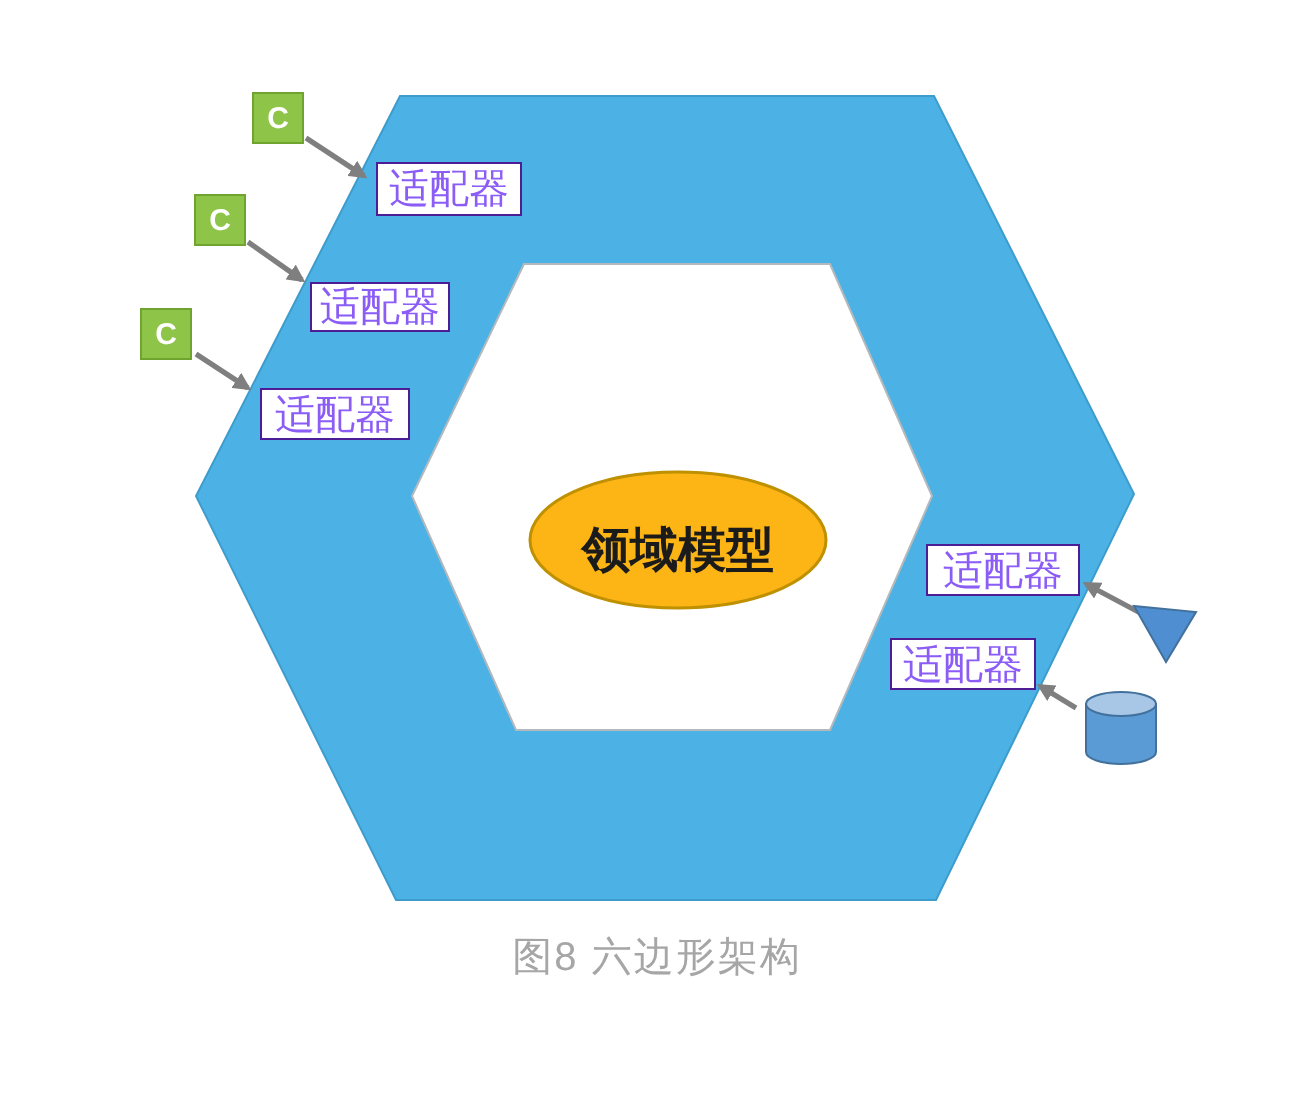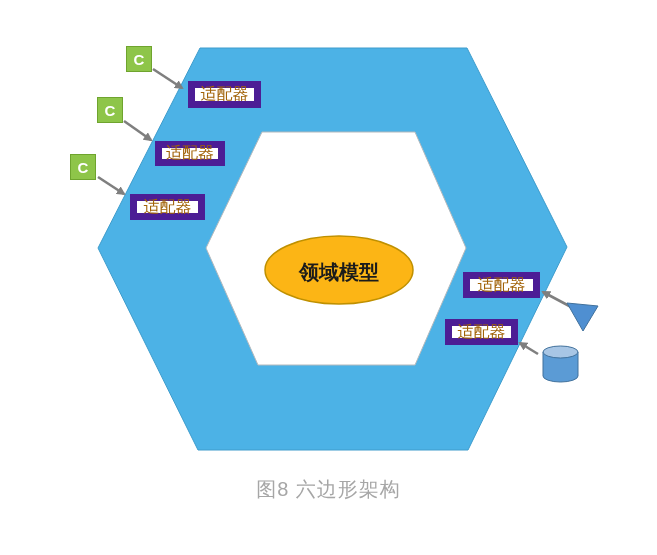--- a/index.html
+++ b/index.html
@@ -10,31 +10,31 @@
   
   .outer-hex{fill:#4cb2e6;stroke:#3e9ccc;stroke-width:1;}
   .inner-hex{fill:#ffffff;stroke:#b3b9bd;stroke-width:1;}
   .domain-ellipse{fill:#fcb515;stroke:#bf9000;stroke-width:1.5;}
   .arrow{stroke:#7f7f7f;stroke-width:2.6;fill:none;}
   .tri{fill:#4f8fd1;stroke:#41719c;stroke-width:1;}
   .cyl-body{fill:#5b9bd5;stroke:#41719c;stroke-width:1;}
   .cyl-top{fill:#a8c6e5;stroke:#41719c;stroke-width:1;}
 
   
-  .adapter{position:absolute;background:#ffffff;border:7px solid #4c1d95;
+  .adapter{position:absolute;background:#ffffff;border:1px solid #4c1d95;
     display:flex;align-items:center;justify-content:center;
-    font-size:16px;color:#a16207;box-sizing:border-box;}
+    font-size:20px;color:#8b5cf6;box-sizing:border-box;}
   .client{position:absolute;width:26px;height:26px;background:#8ec549;border:1.5px solid #6fa42e;
     display:flex;align-items:center;justify-content:center;
     color:#ffffff;font-size:15px;font-weight:600;box-sizing:border-box;}
   .app-label{position:absolute;left:262px;top:150px;width:153px;text-align:center;
     font-size:20px;color:#1b1b1b;}
   .domain-label{position:absolute;left:265px;top:259px;width:148px;text-align:center;
-    font-size:20px;font-weight:700;color:#1b1b1b;}
-  .caption{position:absolute;left:0;top:476px;width:657px;text-align:center;
+    font-size:24px;font-weight:700;color:#1b1b1b;}
+  .caption{position:absolute;left:0;top:465px;width:657px;text-align:center;
     font-size:20px;color:#a6a6a6;letter-spacing:1px;}
 
   
   .ad-l1{left:188px;top:81px;width:73px;height:27px;}
   .ad-l2{left:155px;top:141px;width:70px;height:25px;}
   .ad-l3{left:130px;top:194px;width:75px;height:26px;}
   .ad-r1{left:463px;top:272px;width:77px;height:26px;}
   .ad-r2{left:445px;top:319px;width:73px;height:26px;}
   .cl-1{left:126px;top:46px;}
   .cl-2{left:97px;top:97px;}

